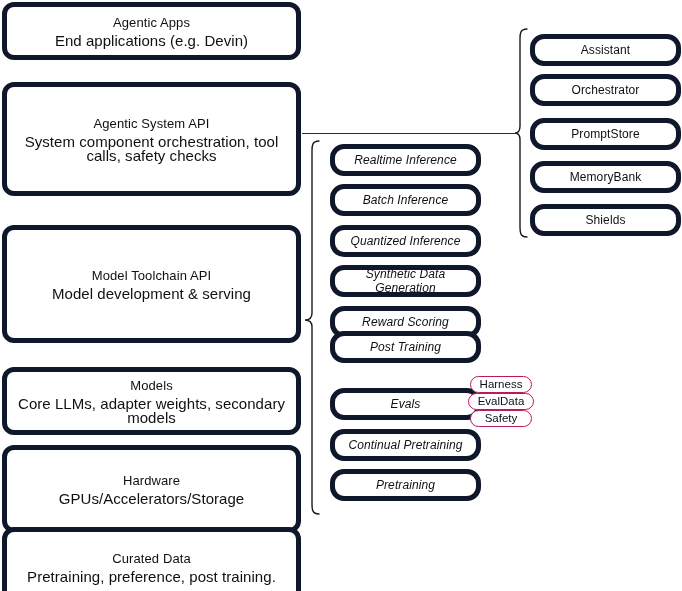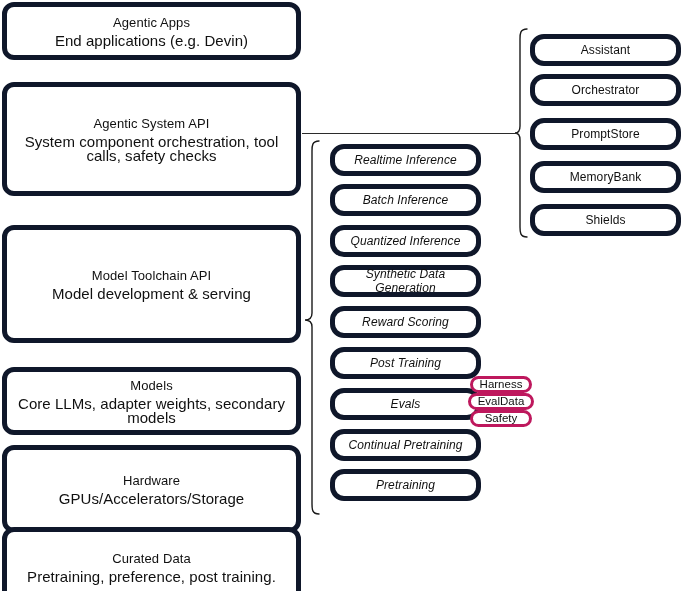--- a/index.html
+++ b/index.html
@@ -59,21 +59,21 @@
     letter-spacing: .1px;
   }
   .chip-mid  { left: 330px; width: 151px; font-style: italic; }
   .chip-right{ left: 530px; width: 151px; }
 
   
   .tag {
     position: absolute;
     box-sizing: border-box;
     background: #ffffff;
-    border: 3px solid #be185d;
+    border: 1px solid #be185d;
     border-radius: 11px;
     height: 17px;
     display: flex;
     align-items: center;
     justify-content: center;
     font-size: 11.5px;
     line-height: 13px;
     color: #101010;
     z-index: 6;
   }
@@ -165,21 +165,21 @@
   </div>
   <div class="node chip chip-mid" style="top:225px;text-align:right;">
     <span>Quantized Inference</span>
   </div>
   <div class="node chip chip-mid" style="top:265px;">
     <span>Synthetic Data Generation</span>
   </div>
   <div class="node chip chip-mid" style="top:306px;">
     <span>Reward Scoring</span>
   </div>
-  <div class="node chip chip-mid" style="top:347px;">
+  <div class="node chip chip-mid" style="top:331px;">
     <span>Post Training</span>
   </div>
   <div class="node chip chip-mid" style="top:388px;">
     <span>Evals</span>
   </div>
   <div class="node chip chip-mid" style="top:429px;">
     <span>Continual Pretraining</span>
   </div>
   <div class="node chip chip-mid" style="top:469px;">
     <span>Pretraining</span>

